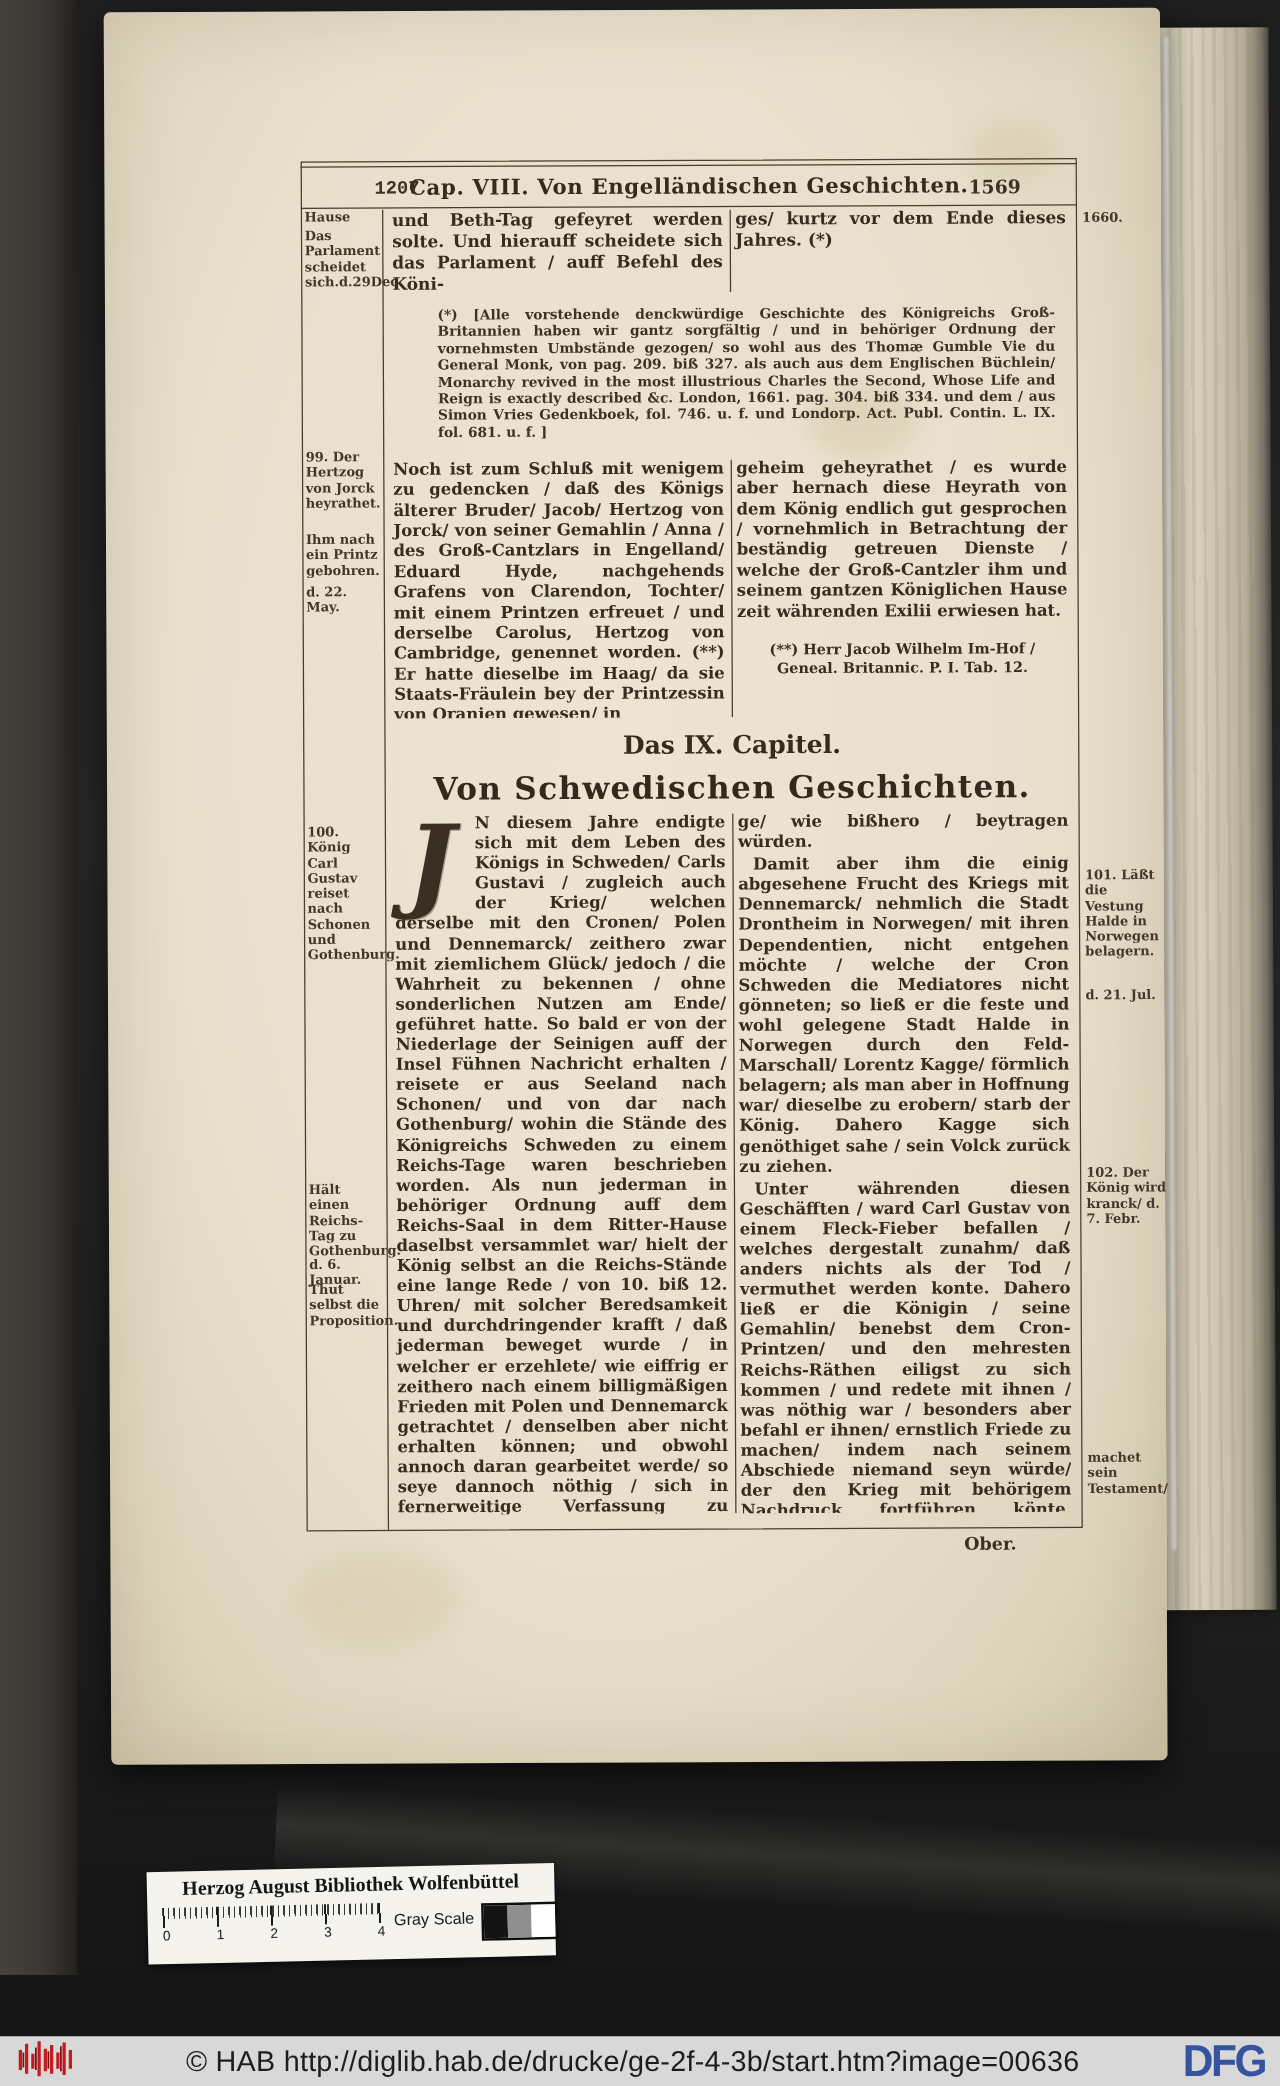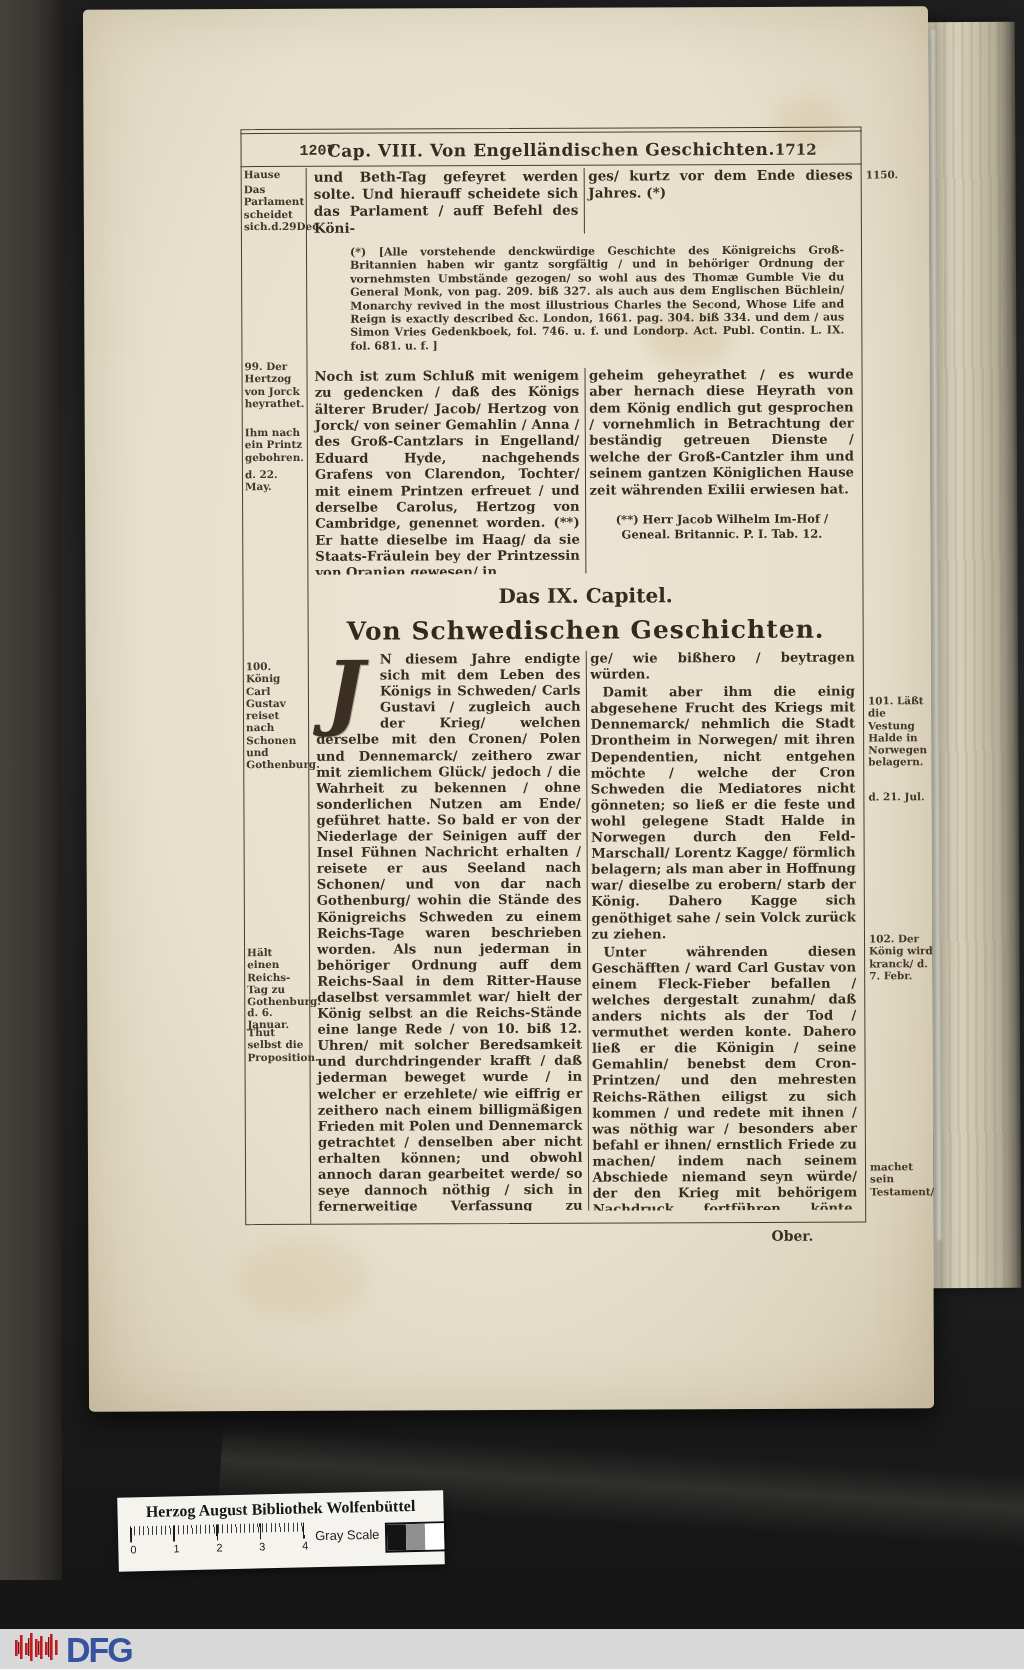--- a/index.html
+++ b/index.html
@@ -101,21 +101,21 @@
   <div class="page">
     <div class="stain s1"></div>
     <div class="stain s2"></div>
     <div class="stain s3"></div>
 
     <div class="frame">
       <div class="top-rule2"></div>
       <div class="hdr">
         <span class="folio folio-l">1207</span>
         <div class="hdr-title">Cap. VIII. Von Engelländischen Geschichten.</div>
-        <span class="folio folio-r">1712</span>
+        <span class="folio folio-r">1569</span>
       </div>
       <div class="hdr-rule"></div>
 
       <div class="content">
         <div class="margin-col">
           <div class="mnote" style="top:0px">Hause</div>
           <div class="mnote" style="top:15px">Das Parlament scheidet sich.d.29Dec</div>
           <div class="mnote" style="top:192px">99. Der Hertzog von Jorck heyrathet.</div>
           <div class="mnote" style="top:258px">Ihm nach ein Printz gebohren.</div>
           <div class="mnote" style="top:300px">d. 22. May.</div>
@@ -154,21 +154,21 @@
               <div class="p2">Unter währenden diesen Geschäfften / ward Carl Gustav von einem Fleck-Fieber befallen / welches dergestalt zunahm/ daß anders nichts als der Tod / vermuthet werden konte. Dahero ließ er die Königin / seine Gemahlin/ benebst dem Cron-Printzen/ und den mehresten Reichs-Räthen eiligst zu sich kommen / und redete mit ihnen / was nöthig war / besonders aber befahl er ihnen/ ernstlich Friede zu machen/ indem nach seinem Abschiede niemand seyn würde/ der den Krieg mit behörigem Nachdruck fortführen könte. Zugleich ließ er sein Testament auffsetzen / in welchem die Königin / Hedwig Eleonora / zur Regentin und</div>
             </div>
           </div>
         </div>
       </div>
 
       <div class="catchword">Ober.</div>
     </div>
 
     <div class="rnotes">
-      <div class="rnote" style="top:162px">1150.</div>
+      <div class="rnote" style="top:162px">1660.</div>
       <div class="rnote" style="top:688px">101. Läßt die Vestung Halde in Norwegen belagern.</div>
       <div class="rnote" style="top:784px">d. 21. Jul.</div>
       <div class="rnote" style="top:926px">102. Der König wird kranck/ d. 7. Febr.</div>
       <div class="rnote" style="top:1154px">machet sein Testament/</div>
     </div>
   </div>
 
   <div class="hab-label">
     <div class="label-title">Herzog August Bibliothek Wolfenbüttel</div>
     <div class="label-row">
@@ -206,15 +206,16 @@
           <rect x="41" y="9" width="2.6" height="15"></rect>
         </g>
         <g fill="#7e1014">
           <rect x="4" y="11" width="1.4" height="12"></rect>
           <rect x="14" y="7" width="1.4" height="18"></rect>
           <rect x="24" y="10" width="1.4" height="14"></rect>
           <rect x="34" y="6" width="1.4" height="20"></rect>
         </g>
       </svg>
     </div>
+    <div class="copyright">© HAB http://diglib.hab.de/drucke/ge-2f-4-3b/start.htm?image=00636</div>
     <div class="dfg">DFG</div>
   </div>
 </div>
 
 </body></html>

